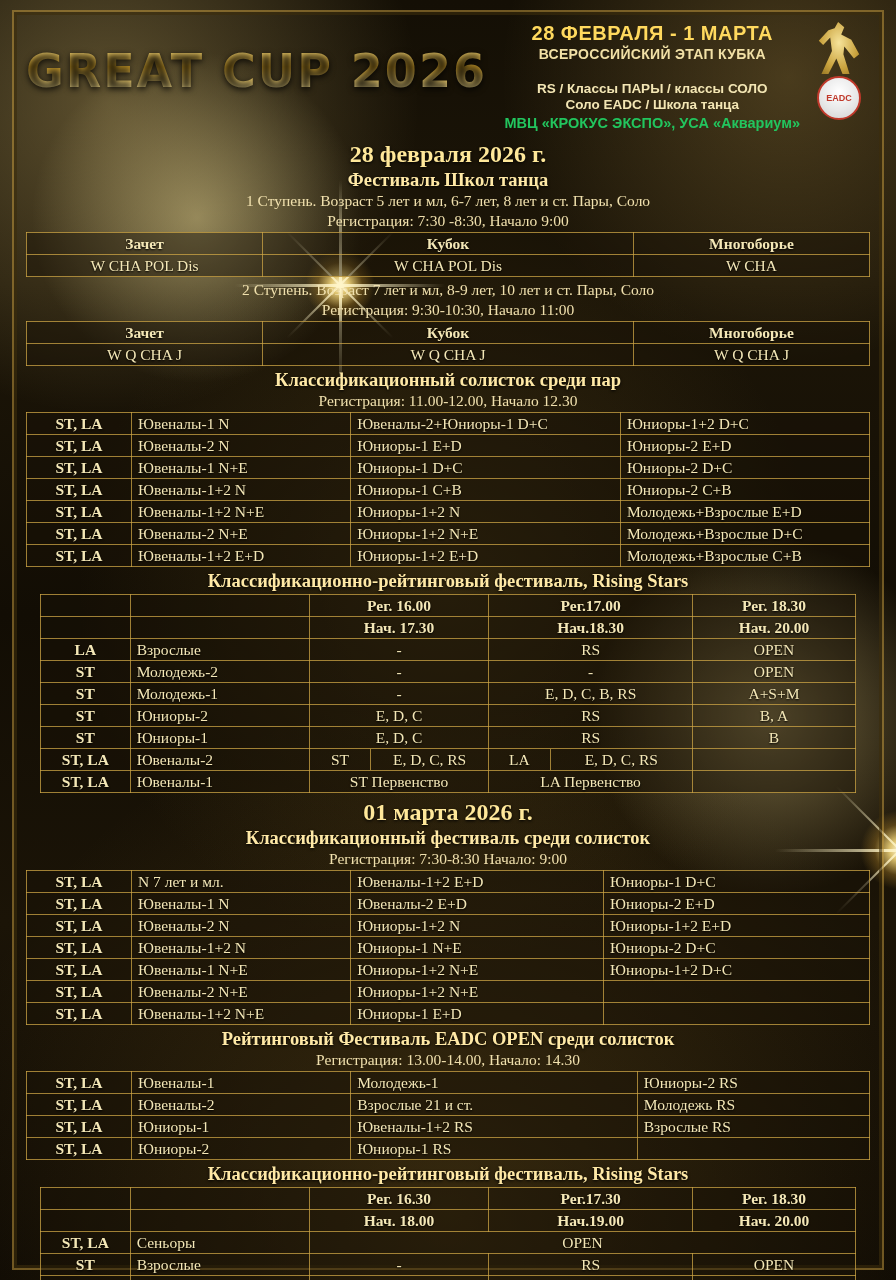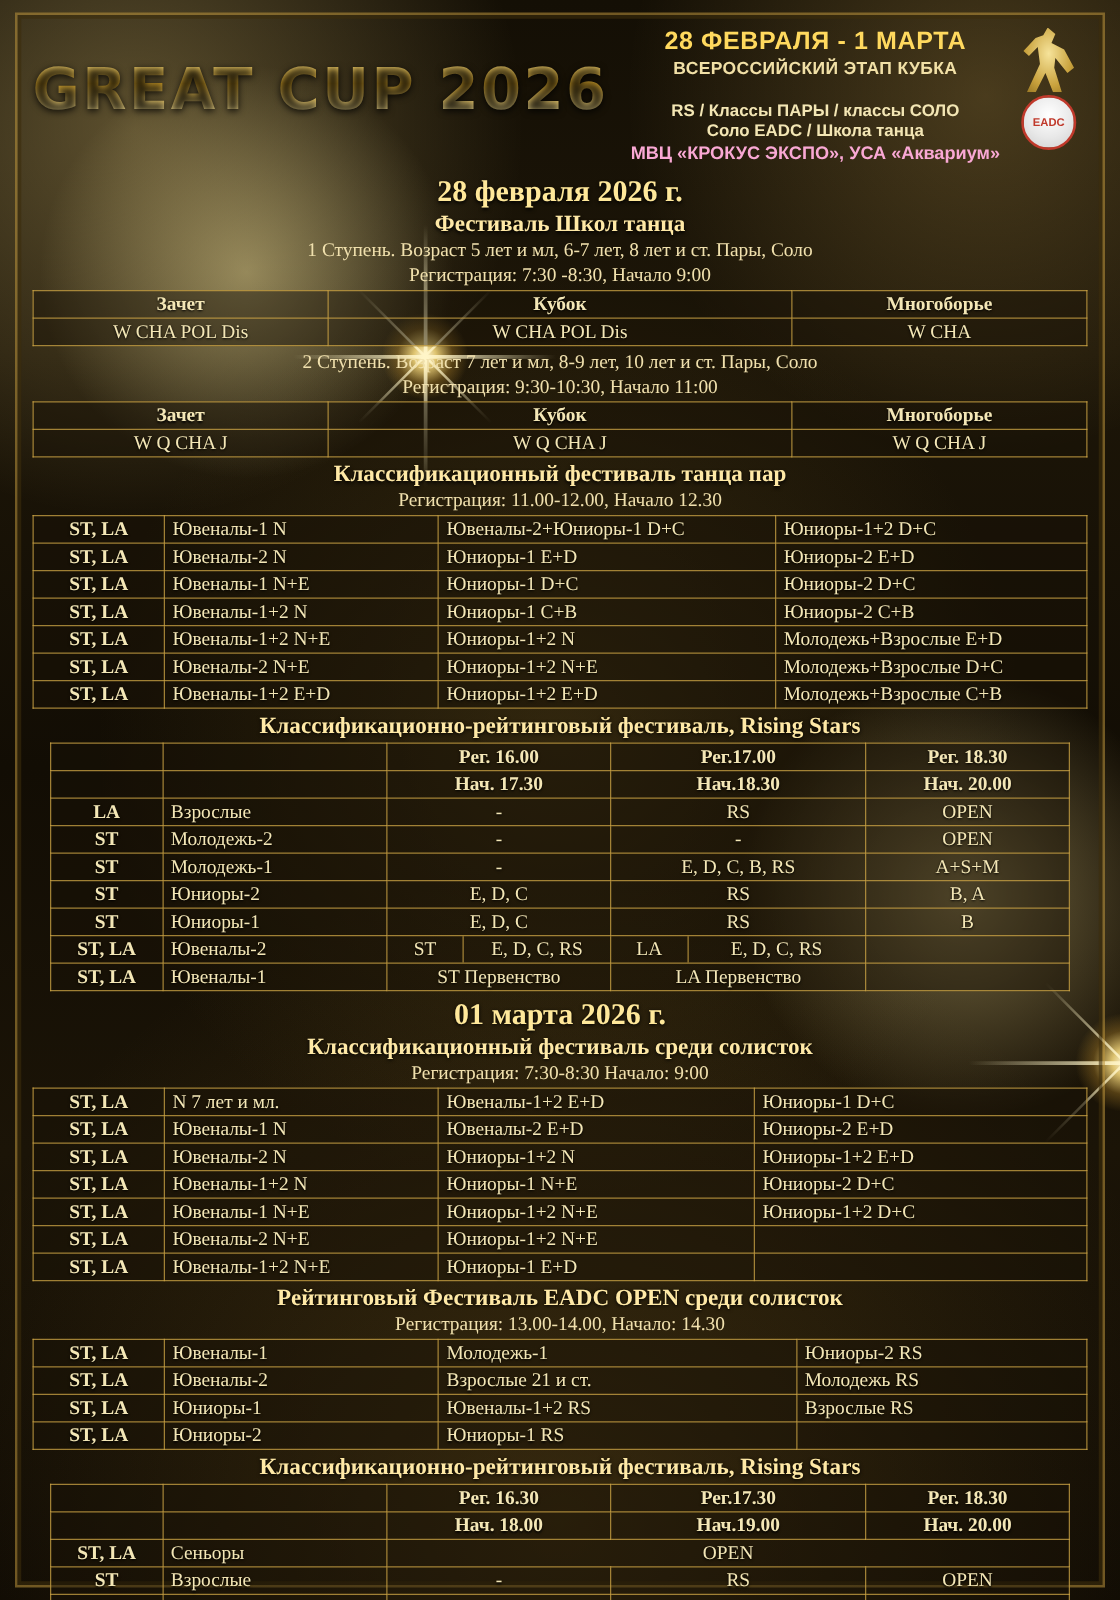--- a/index.html
+++ b/index.html
@@ -48,21 +48,21 @@
     -webkit-background-clip:text;background-clip:text;color:transparent;
     text-shadow:0 2px 6px rgba(0,0,0,.8);
     padding-top:28px;white-space:nowrap;
   }
   .hdr-right{text-align:center;display:flex;gap:8px;align-items:flex-start;padding-top:6px;justify-content:center;}
   .hdr-lines{font-family:"Liberation Sans", sans-serif;}
   .hl1{font-size:20px;font-weight:bold;color:#ffd95e;letter-spacing:.5px;}
   .hl2{font-size:14px;font-weight:bold;color:#f1e0a6;letter-spacing:.3px;margin-top:1px;}
   .hl3{font-size:13.5px;font-weight:bold;color:#f3e6b4;margin-top:19px;}
   .hl4{font-size:13.5px;font-weight:bold;color:#f3e6b4;margin-top:1px;}
-  .hl5{font-size:14.5px;font-weight:bold;color:#f9a8d4;margin-top:3px;}
+  .hl5{font-size:14.5px;font-weight:bold;color:#22c55e;margin-top:3px;}
   .emblem{width:62px;display:flex;flex-direction:column;align-items:center;}
   .emblem .fig{
     width:44px;height:52px;
     background:radial-gradient(ellipse at 50% 40%, #f6e39a 0%, #c9a23d 60%, #8a6a1d 100%);
     -webkit-mask:radial-gradient(circle at 50% 16%, #000 13%, transparent 14%),
       linear-gradient(#000,#000);
     clip-path:polygon(48% 0,62% 10%,55% 24%,78% 34%,96% 62%,84% 70%,62% 47%,60% 62%,74% 100%,58% 100%,44% 70%,26% 100%,10% 100%,34% 56%,30% 30%,14% 44%,4% 36%,26% 16%,40% 12%);
   }
   .emblem .badge{
     margin-top:2px;width:40px;height:40px;border-radius:50%;
@@ -167,21 +167,21 @@
       <td class="hd" style="width:28%">Многоборье</td>
     </tr>
     <tr>
       <td class="c">W Q CHA J</td>
       <td class="c">W Q CHA J</td>
       <td class="c">W Q CHA J</td>
     </tr>
   </tbody>
     </table>
 
-  <div class="sec-title">Классификационный фестиваль танца пар</div>
+  <div class="sec-title">Классификационный солисток среди пар</div>
   <div class="sub-line">Регистрация: 11.00-12.00, Начало 12.30</div>
 
   <table class="grid">
     <tbody>
         <tr>
           <td class="lbl">ST, LA</td>
           <td style="width:26%">Ювеналы-1 N</td>
           <td style="width:32%">Ювеналы-2+Юниоры-1 D+C</td>
           <td>Юниоры-1+2 D+C</td>
         </tr>

